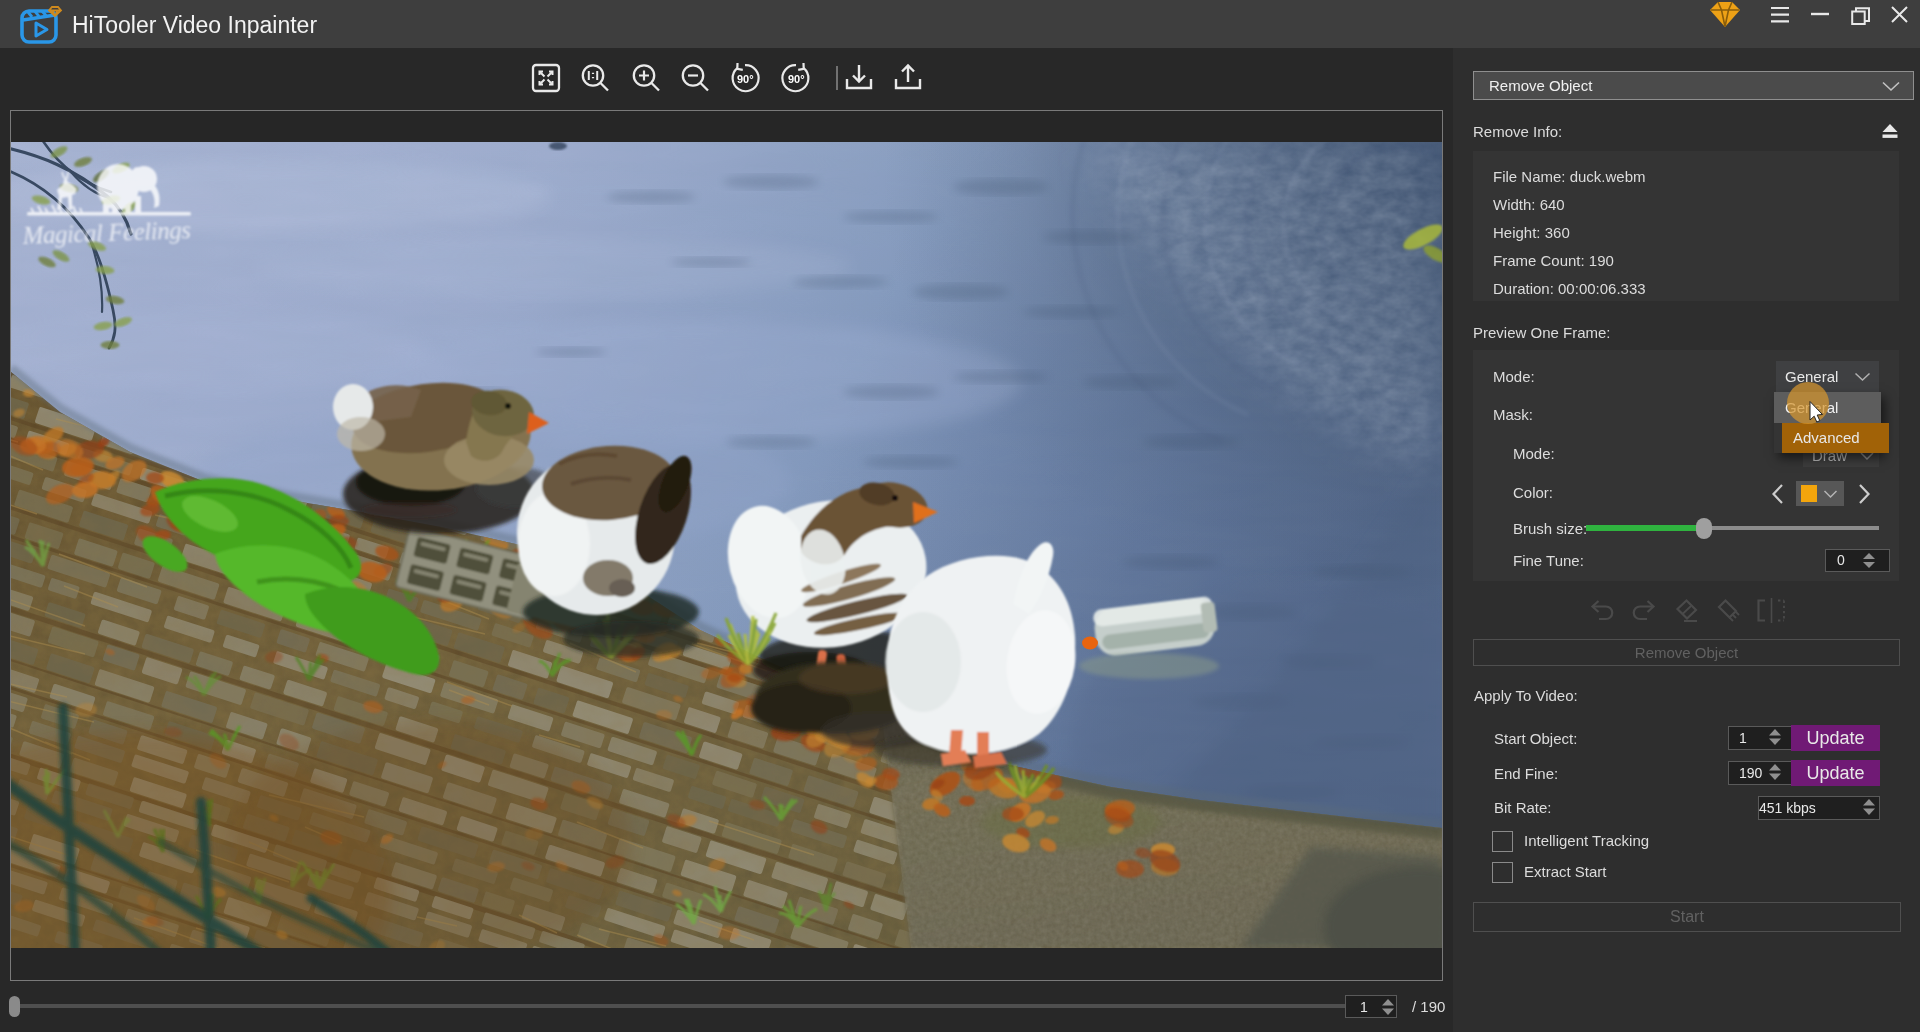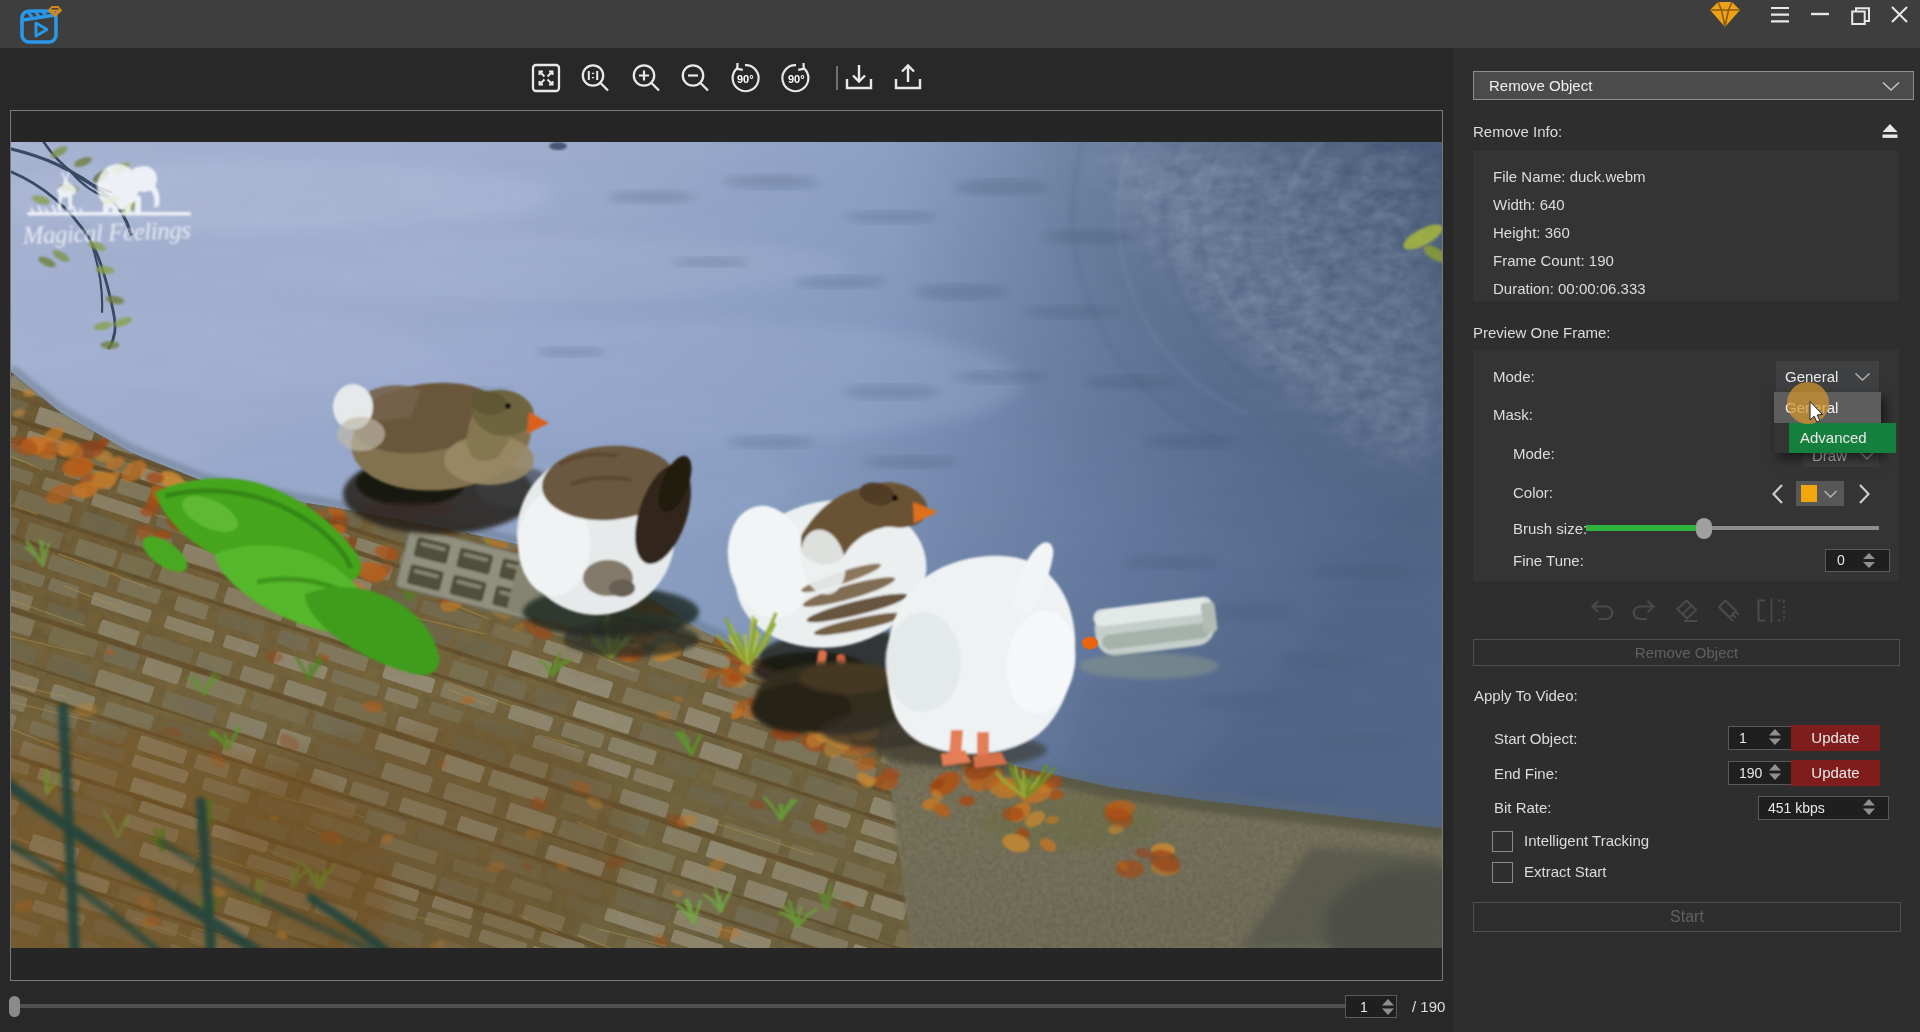--- a/index.html
+++ b/index.html
@@ -8,35 +8,36 @@
   #titlebar{position:absolute;left:0;top:0;width:1920px;height:48px;background:#3e3e3e;}
   #apptitle{position:absolute;left:72px;top:0;height:48px;line-height:50px;font-size:23px;color:#f2f2f2;}
   #leftarea{position:absolute;left:0;top:48px;width:1453px;height:984px;background:#282828;}
   #panel{position:absolute;left:1453px;top:48px;width:467px;height:984px;background:#2e2e2e;}
   #videoframe{position:absolute;left:10px;top:110px;width:1431px;height:869px;border:1px solid #7a7a7a;background:#262626;}
   .lbl{position:absolute;color:#dcdcdc;font-size:15px;white-space:nowrap;}
   .box{position:absolute;background:#343434;}
   .ddtop{position:absolute;left:1473px;top:71px;width:424px;height:27px;background:#4b4b4b;border:1px solid #8f8f8f;color:#f0f0f0;font-size:15px;line-height:27px;padding-left:15px;box-sizing:content-box;}
   .btn-ghost{position:absolute;border:1px solid #4f4f4f;color:#616161;font-size:15px;text-align:center;}
   .spin{position:absolute;background:#1f1f1f;border:1px solid #5a5a5a;color:#e8e8e8;font-size:14px;}
-  .updbtn{position:absolute;background:#7f1d1d;color:#e8e8e8;font-size:15px;text-align:center;}
+  .updbtn{position:absolute;background:#701a75;color:#e8e8e8;font-size:18px;text-align:center;}
   .cb{position:absolute;width:19px;height:19px;border:1px solid #8a8a8a;background:transparent;}
   svg{display:block;}
 </style>
 </head>
 <body>
 
 <div id="titlebar">
   <svg class="abs" style="left:19px;top:5px" width="44" height="40" viewBox="0 0 44 40">
     <rect x="3" y="6" width="34" height="31" rx="7" fill="none" stroke="#2a97e8" stroke-width="3.6"></rect>
     <path d="M4 15 L36 10" stroke="#2a97e8" stroke-width="3.4"></path>
     <path d="M9 7 L13 12 M16 6.4 L20 11.4 M23 6 L27 10.6" stroke="#2a97e8" stroke-width="3"></path>
     <path d="M17 18 L28 24.5 L17 31 Z" fill="none" stroke="#2a97e8" stroke-width="3" stroke-linejoin="round"></path>
     <path d="M33 2 L39 2 L42 5.5 L36 11 L30 5.5 Z M30.5 5.5 L41.5 5.5 M36 11 L33.5 5.5 M36 11 L38.5 5.5" fill="none" stroke="#cf8a1e" stroke-width="1.8"></path>
   </svg>
+  <div id="apptitle">HiTooler Video Inpainter</div>
 
   <svg class="abs" style="left:1708px;top:1px" width="34" height="27" viewBox="0 0 34 27">
     <path d="M10 1 L24 1 L32 9 L17 26 L2 9 Z" fill="#eda116"></path>
     <path d="M2.6 9 L31.4 9 M10 1 L13.5 9 L17 25.5 M24 1 L20.5 9 L17 25.5" fill="none" stroke="#8a5d0a" stroke-width="1.6"></path>
   </svg>
 
   <svg class="abs" style="left:1770px;top:6px" width="20" height="18" viewBox="0 0 20 18">
     <path d="M1 2 H19 M1 8.7 H19 M1 15.4 H19" stroke="#e8e8e8" stroke-width="2.2"></path>
   </svg>
 
@@ -1782,21 +1783,21 @@
 
 <div class="lbl" style="left:1494px;top:765px;">End Fine:</div>
 <div class="spin" style="left:1728px;top:761px;width:55px;height:22px;line-height:22px;padding-left:10px;">190</div>
 <svg class="abs" style="left:1768px;top:764px" width="14" height="16" viewBox="0 0 14 16">
   <path d="M7 0 L13 6.5 H1 Z" fill="#8f8f8f"></path>
     <path d="M7 16 L13 9.5 H1 Z" fill="#8f8f8f"></path>
 </svg>
 <div class="updbtn" style="left:1791px;top:760px;width:89px;height:26px;line-height:26px;">Update</div>
 
 <div class="lbl" style="left:1494px;top:799px;">Bit Rate:</div>
-<div class="spin" style="left:1758px;top:796px;width:120px;height:22px;line-height:22px;padding-left:9px;">451 kbps</div>
+<div class="spin" style="left:1758px;top:796px;width:120px;height:22px;line-height:22px;">451 kbps</div>
 <svg class="abs" style="left:1862px;top:799px" width="14" height="16" viewBox="0 0 14 16">
   <path d="M7 0 L13 6.5 H1 Z" fill="#8f8f8f"></path>
     <path d="M7 16 L13 9.5 H1 Z" fill="#8f8f8f"></path>
 </svg>
 
 <div class="cb" style="left:1492px;top:831px;"></div>
 <div class="lbl" style="left:1524px;top:832px;">Intelligent Tracking</div>
 <div class="cb" style="left:1492px;top:862px;"></div>
 <div class="lbl" style="left:1524px;top:863px;">Extract Start</div>
 
@@ -1806,18 +1807,18 @@
 <div class="abs" style="left:9px;top:996px;width:11px;height:21px;border-radius:5.5px;background:#8a8a8a;"></div>
 <div class="spin" style="left:1345px;top:995px;width:52px;height:23px;line-height:23px;text-align:center;padding-right:14px;box-sizing:border-box;">1</div>
 <svg class="abs" style="left:1381px;top:999px" width="14" height="16" viewBox="0 0 14 16">
   <path d="M7 0 L13 6.5 H1 Z" fill="#8f8f8f"></path>
     <path d="M7 16 L13 9.5 H1 Z" fill="#8f8f8f"></path>
 </svg>
 <div class="lbl" style="left:1412px;top:998px;">/ 190</div>
 
 <div class="abs" style="left:1774px;top:392px;width:107px;height:61px;box-shadow:4px 5px 10px rgba(0,0,0,0.55);">
   <div style="position:absolute;left:0;top:0;width:107px;height:31px;background:#5d5d5d;color:#f0f0f0;font-size:15px;line-height:31px;padding-left:11px;box-sizing:border-box;">General</div>
-  <div style="position:absolute;left:15px;top:31px;width:107px;height:30px;background:#15803d;color:#e8e8e8;font-size:15px;line-height:30px;padding-left:11px;box-sizing:border-box;">Advanced</div>
+  <div style="position:absolute;left:8px;top:31px;width:107px;height:30px;background:#a16207;color:#e8e8e8;font-size:15px;line-height:30px;padding-left:11px;box-sizing:border-box;">Advanced</div>
 </div>
 <svg class="abs" style="left:1782px;top:378px" width="56" height="52" viewBox="0 0 56 52">
   <circle cx="26" cy="25" r="21" fill="#d6952e" opacity="0.72"></circle>
   <path d="M28 23.5 L28 42 L32.2 38.2 L34.8 44 L37.8 42.6 L35.2 37 L40.5 36.5 Z" fill="#ffffff" stroke="#222222" stroke-width="1"></path>
 </svg>
 
 </body></html>

